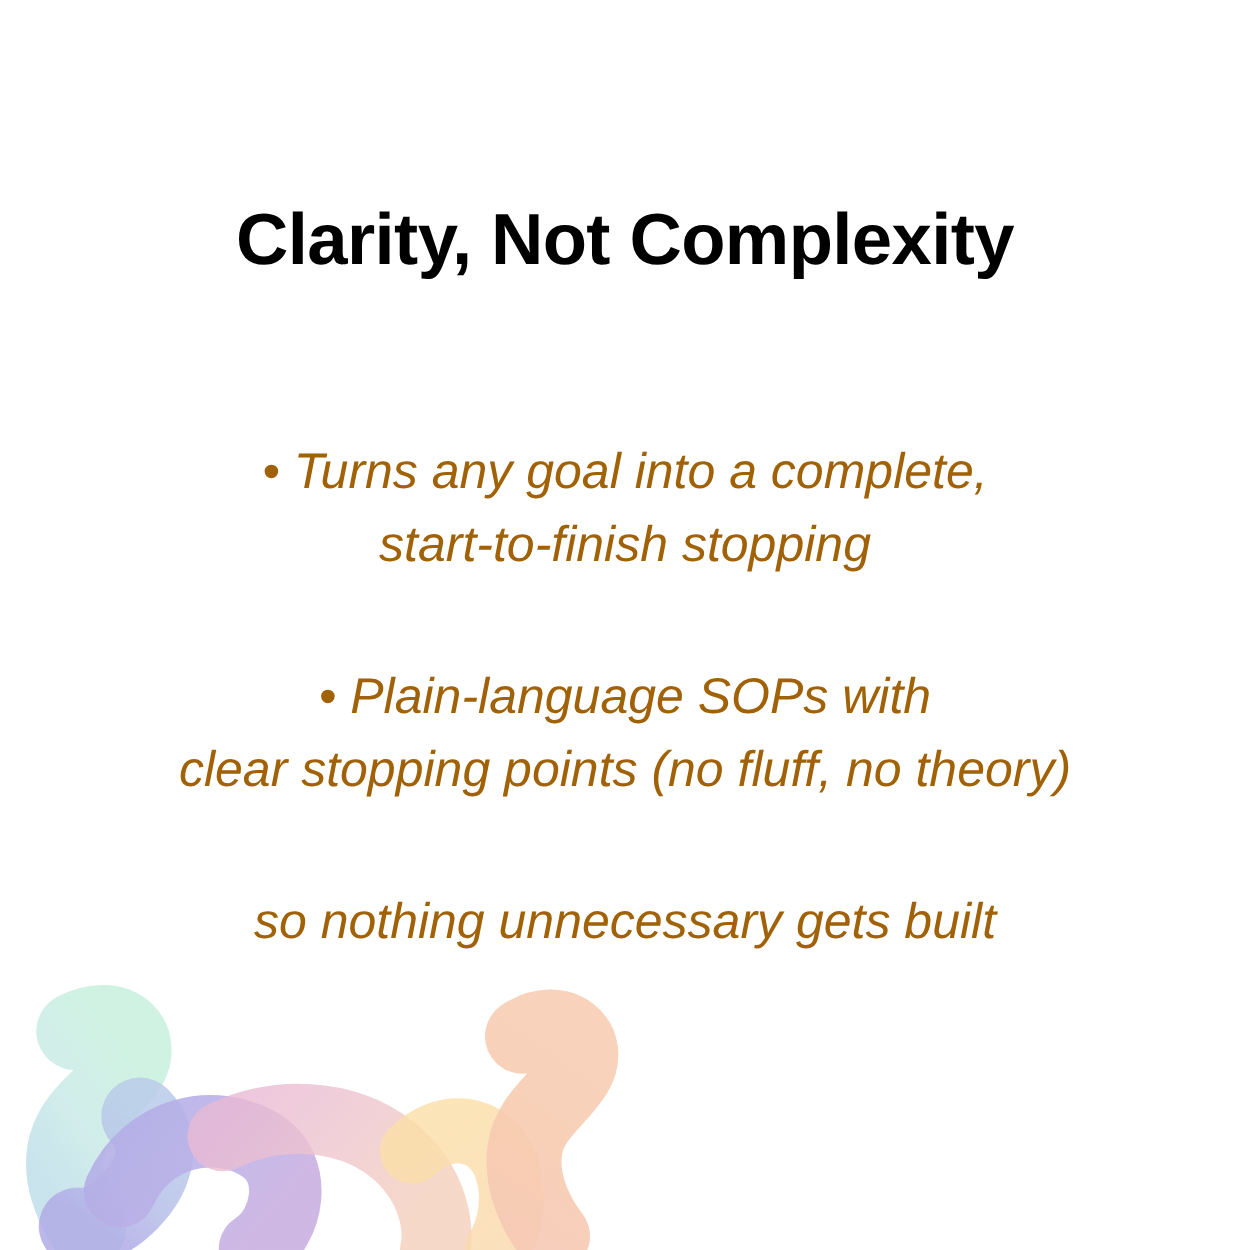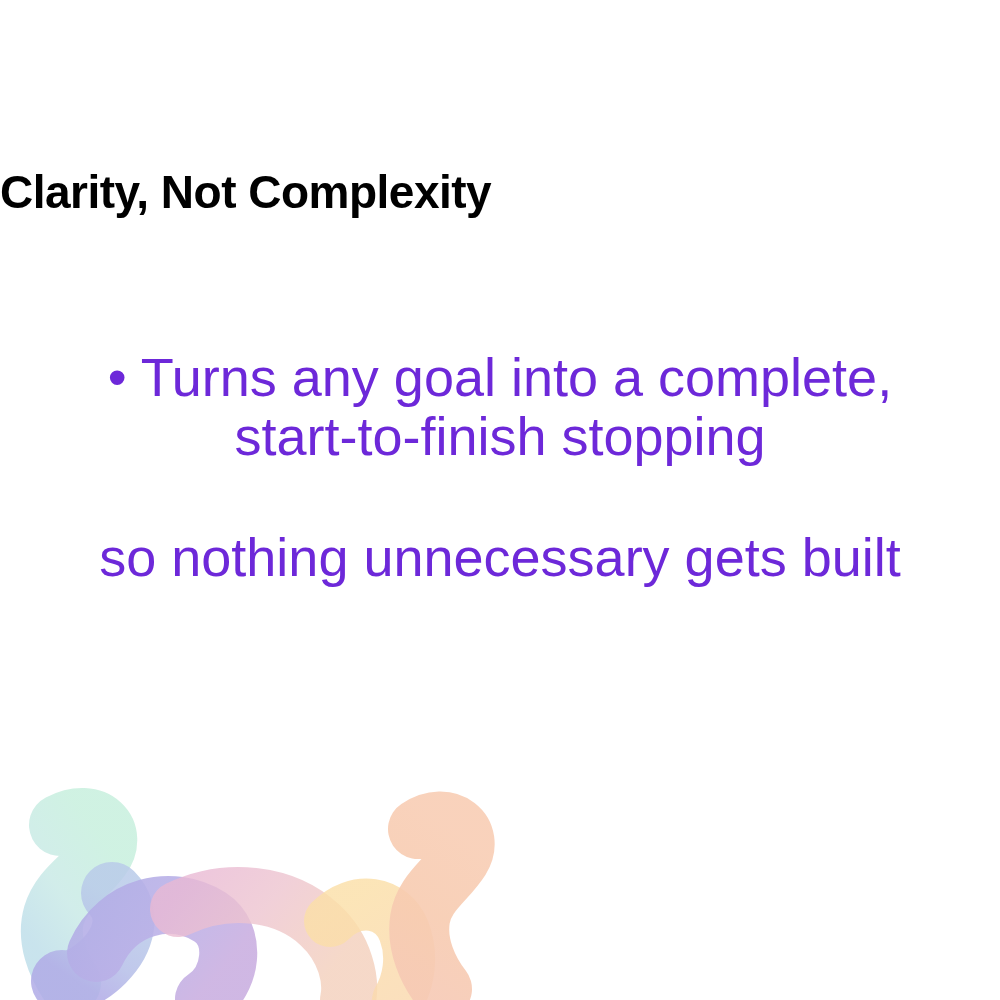--- a/index.html
+++ b/index.html
@@ -21,46 +21,47 @@
     background: #ffffff;
     overflow: hidden;
   }
 
   
   #slide-title {
     position: absolute;
     top: 160px;
     left: 0;
     width: 1000px;
-    text-align: left;
+    text-align: center;
     font-family: "Liberation Sans", sans-serif;
     font-weight: bold;
-    font-size: 46px;
+    font-size: 58px;
     line-height: 64px;
     letter-spacing: -0.5px;
     color: #000000;
     white-space: nowrap;
   }
 
   
   #body-content {
     position: absolute;
     top: 348px;
     left: 0;
     width: 1000px;
     text-align: center;
   }
 
   .bullet-item {
     font-family: "Liberation Sans", sans-serif;
     font-weight: normal;
-    font-size: 54px;
+    font-size: 40px;
     line-height: 59px;
-    color: #6d28d9;
+    color: #a16207;
     white-space: nowrap;
+    font-style: italic;
   }
   .bullet-item + .bullet-item {
     margin-top: 62px;
   }
   .bullet-line {
     display: block;
     white-space: nowrap;
   }
 
   
@@ -85,20 +86,24 @@
 
   <div id="slide-title">Clarity, Not Complexity</div>
 
   <div id="body-content">
 
     <div class="bullet-item">
       <span class="bullet-line">• Turns any goal into a complete,</span>
       <span class="bullet-line">start-to-finish stopping</span>
     </div>
 
+    <div class="bullet-item">
+      <span class="bullet-line">• Plain-language SOPs with</span>
+      <span class="bullet-line">clear stopping points (no fluff, no theory)</span>
+    </div>
 
     <div class="bullet-item">
       <span class="bullet-line">so nothing unnecessary gets built</span>
     </div>
 
   </div>
 
   <div id="decoration">
     <svg viewBox="0 0 560 215" xmlns="http://www.w3.org/2000/svg" aria-hidden="true">
       <defs>

